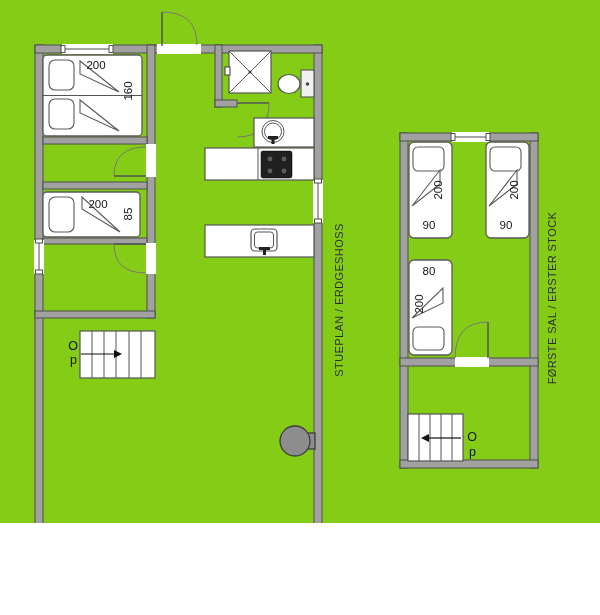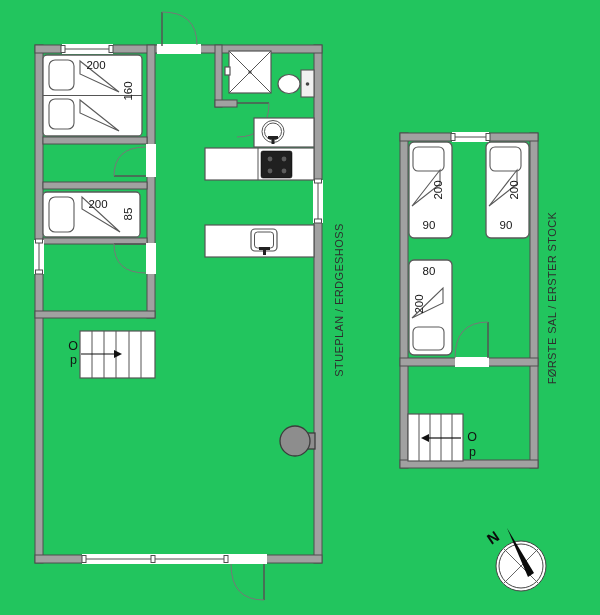--- a/index.html
+++ b/index.html
@@ -1,17 +1,17 @@
 <!DOCTYPE html>
 <html><head>
 <meta charset="utf-8">
 <style>
   html,body{margin:0;padding:0;background:#ffffff;}
   .stage{
-    position:relative;width:600px;height:615px;background:#22c55e;
+    position:relative;width:600px;height:523px;background:#84cc16;
     font-family:"Liberation Sans",sans-serif;overflow:hidden;
   }
   svg{display:block;}
   .wall{fill:#a1a1a1;stroke:#4e4e4e;stroke-width:1;}
   .gap{fill:#ffffff;stroke:none;}
   .winline{stroke:#4e4e4e;stroke-width:1;fill:none;}
   .wincap{fill:#ffffff;stroke:#4e4e4e;stroke-width:1;}
   .leaf{stroke:#555555;stroke-width:1.5;fill:none;}
   .arc{fill:none;stroke:#777777;stroke-width:1;}
   .fixture{fill:#ffffff;stroke:#555555;stroke-width:1.2;}

